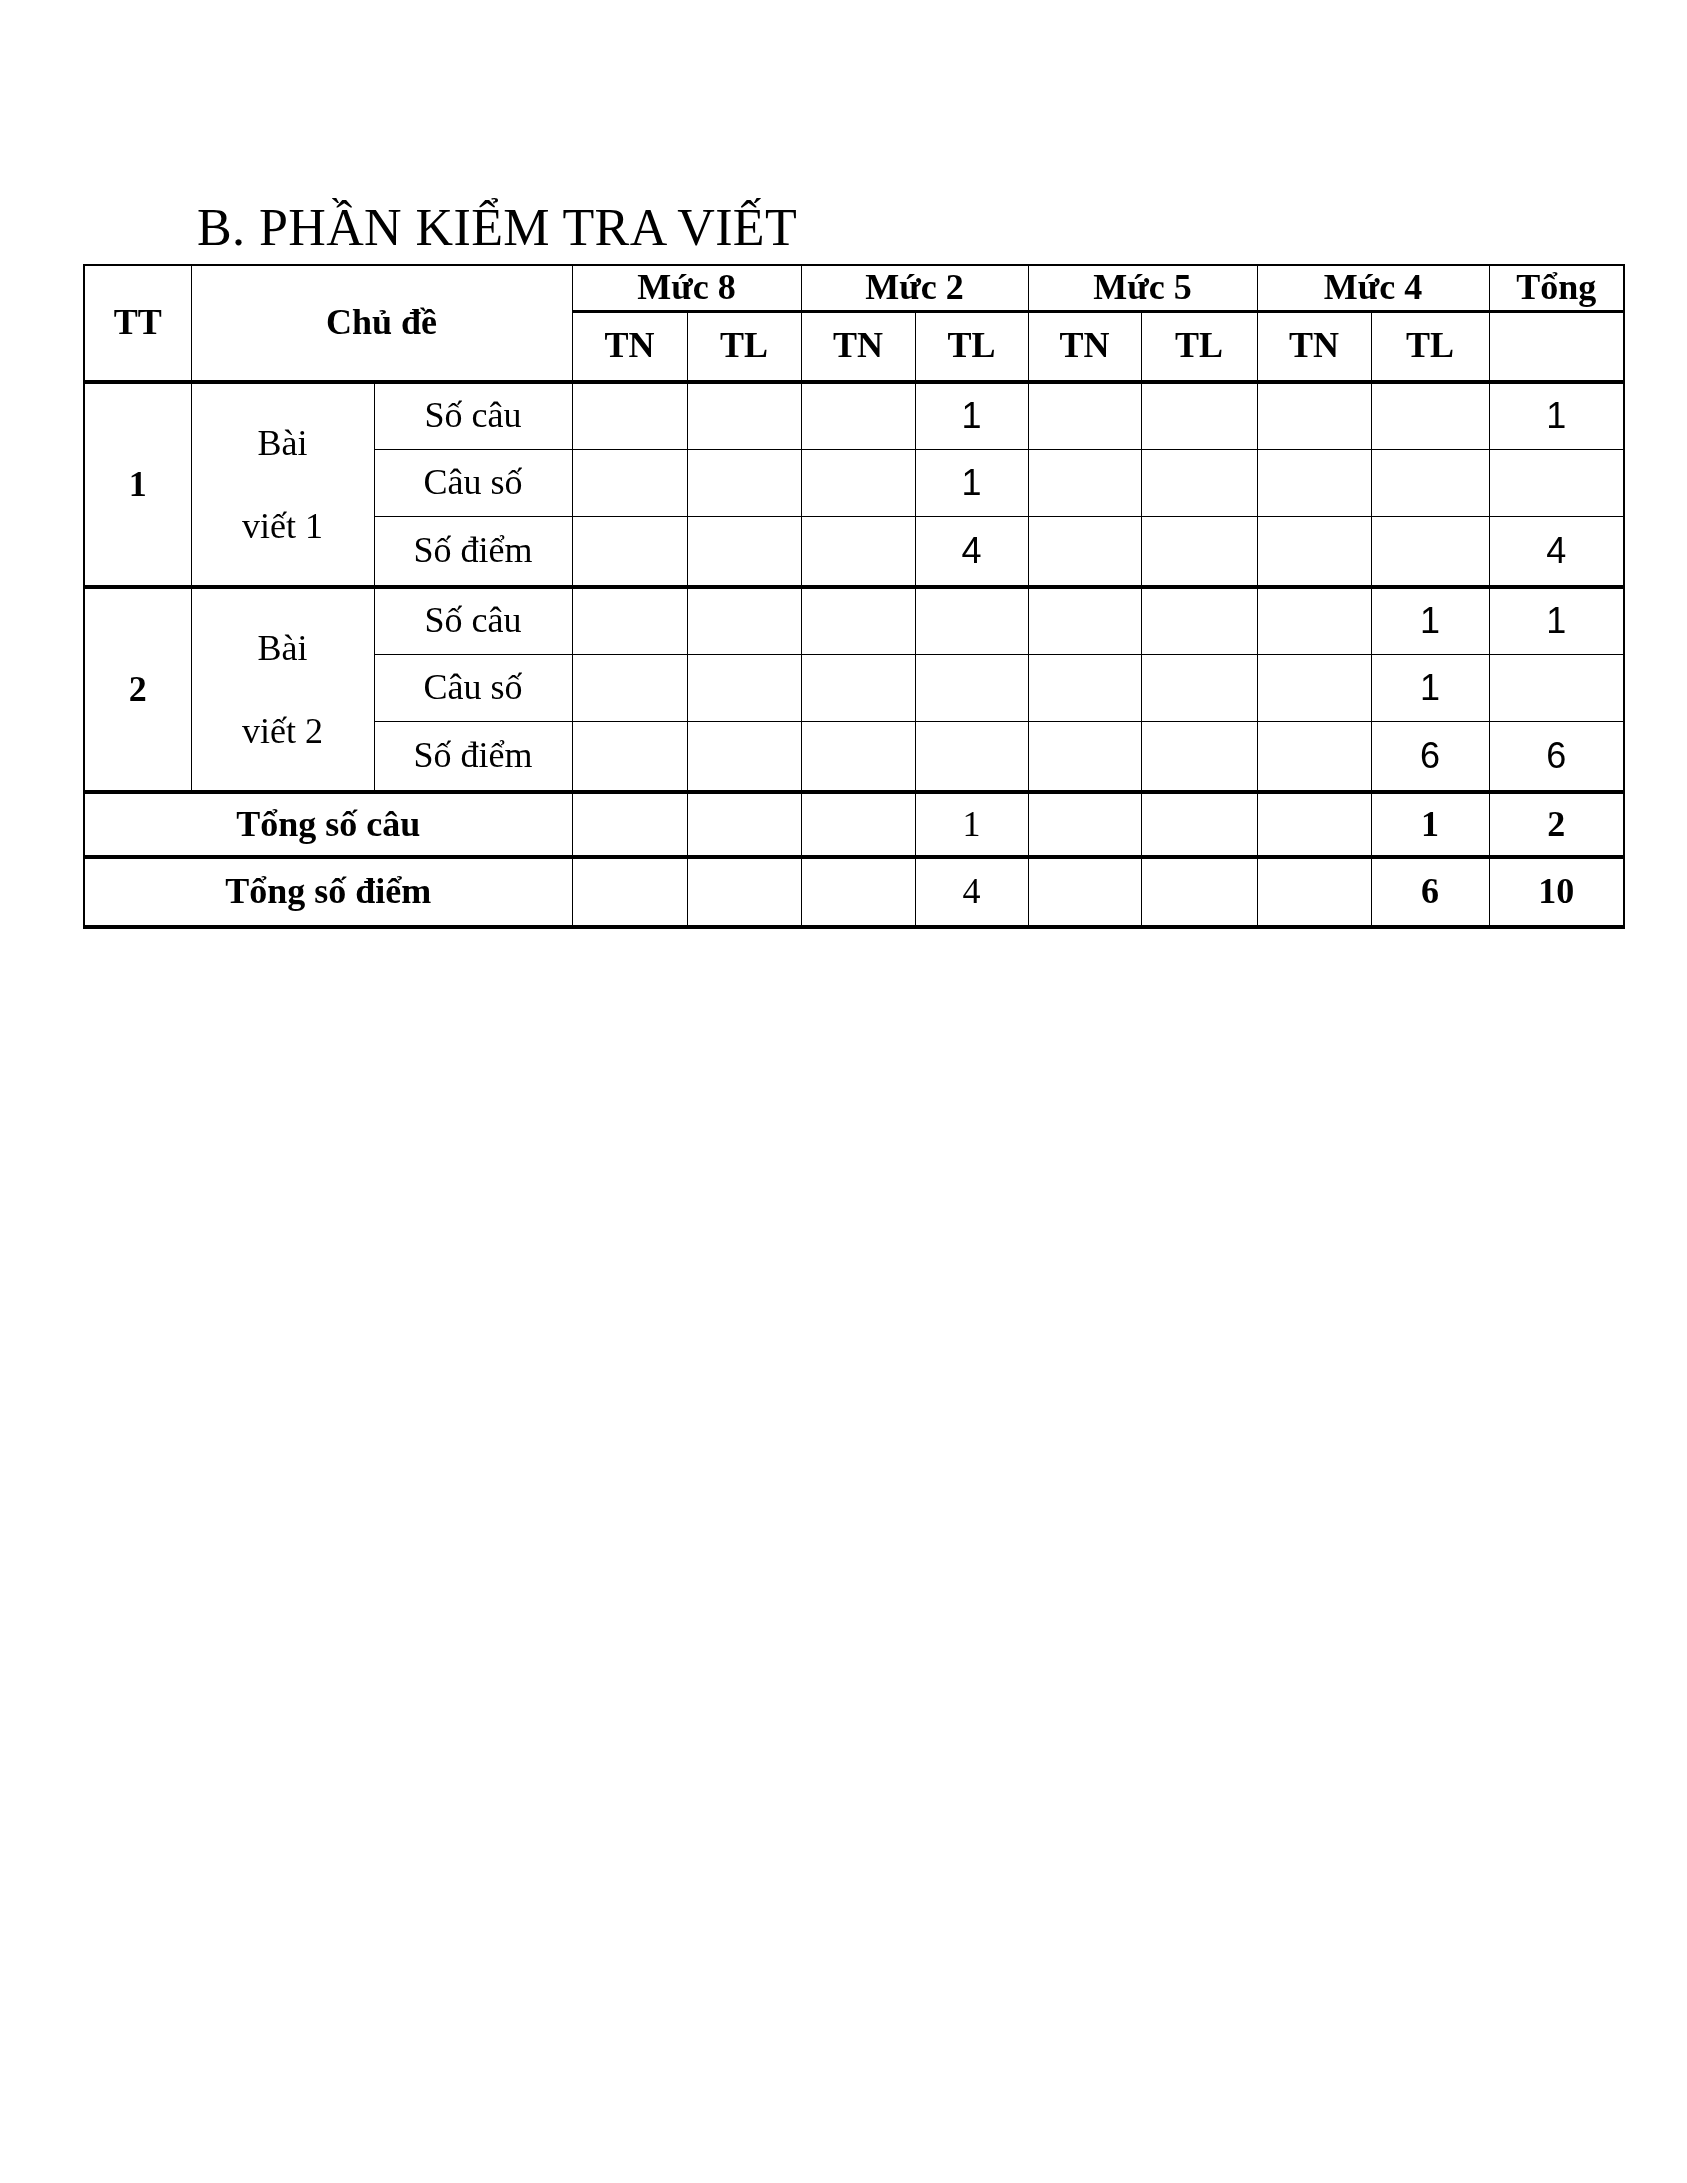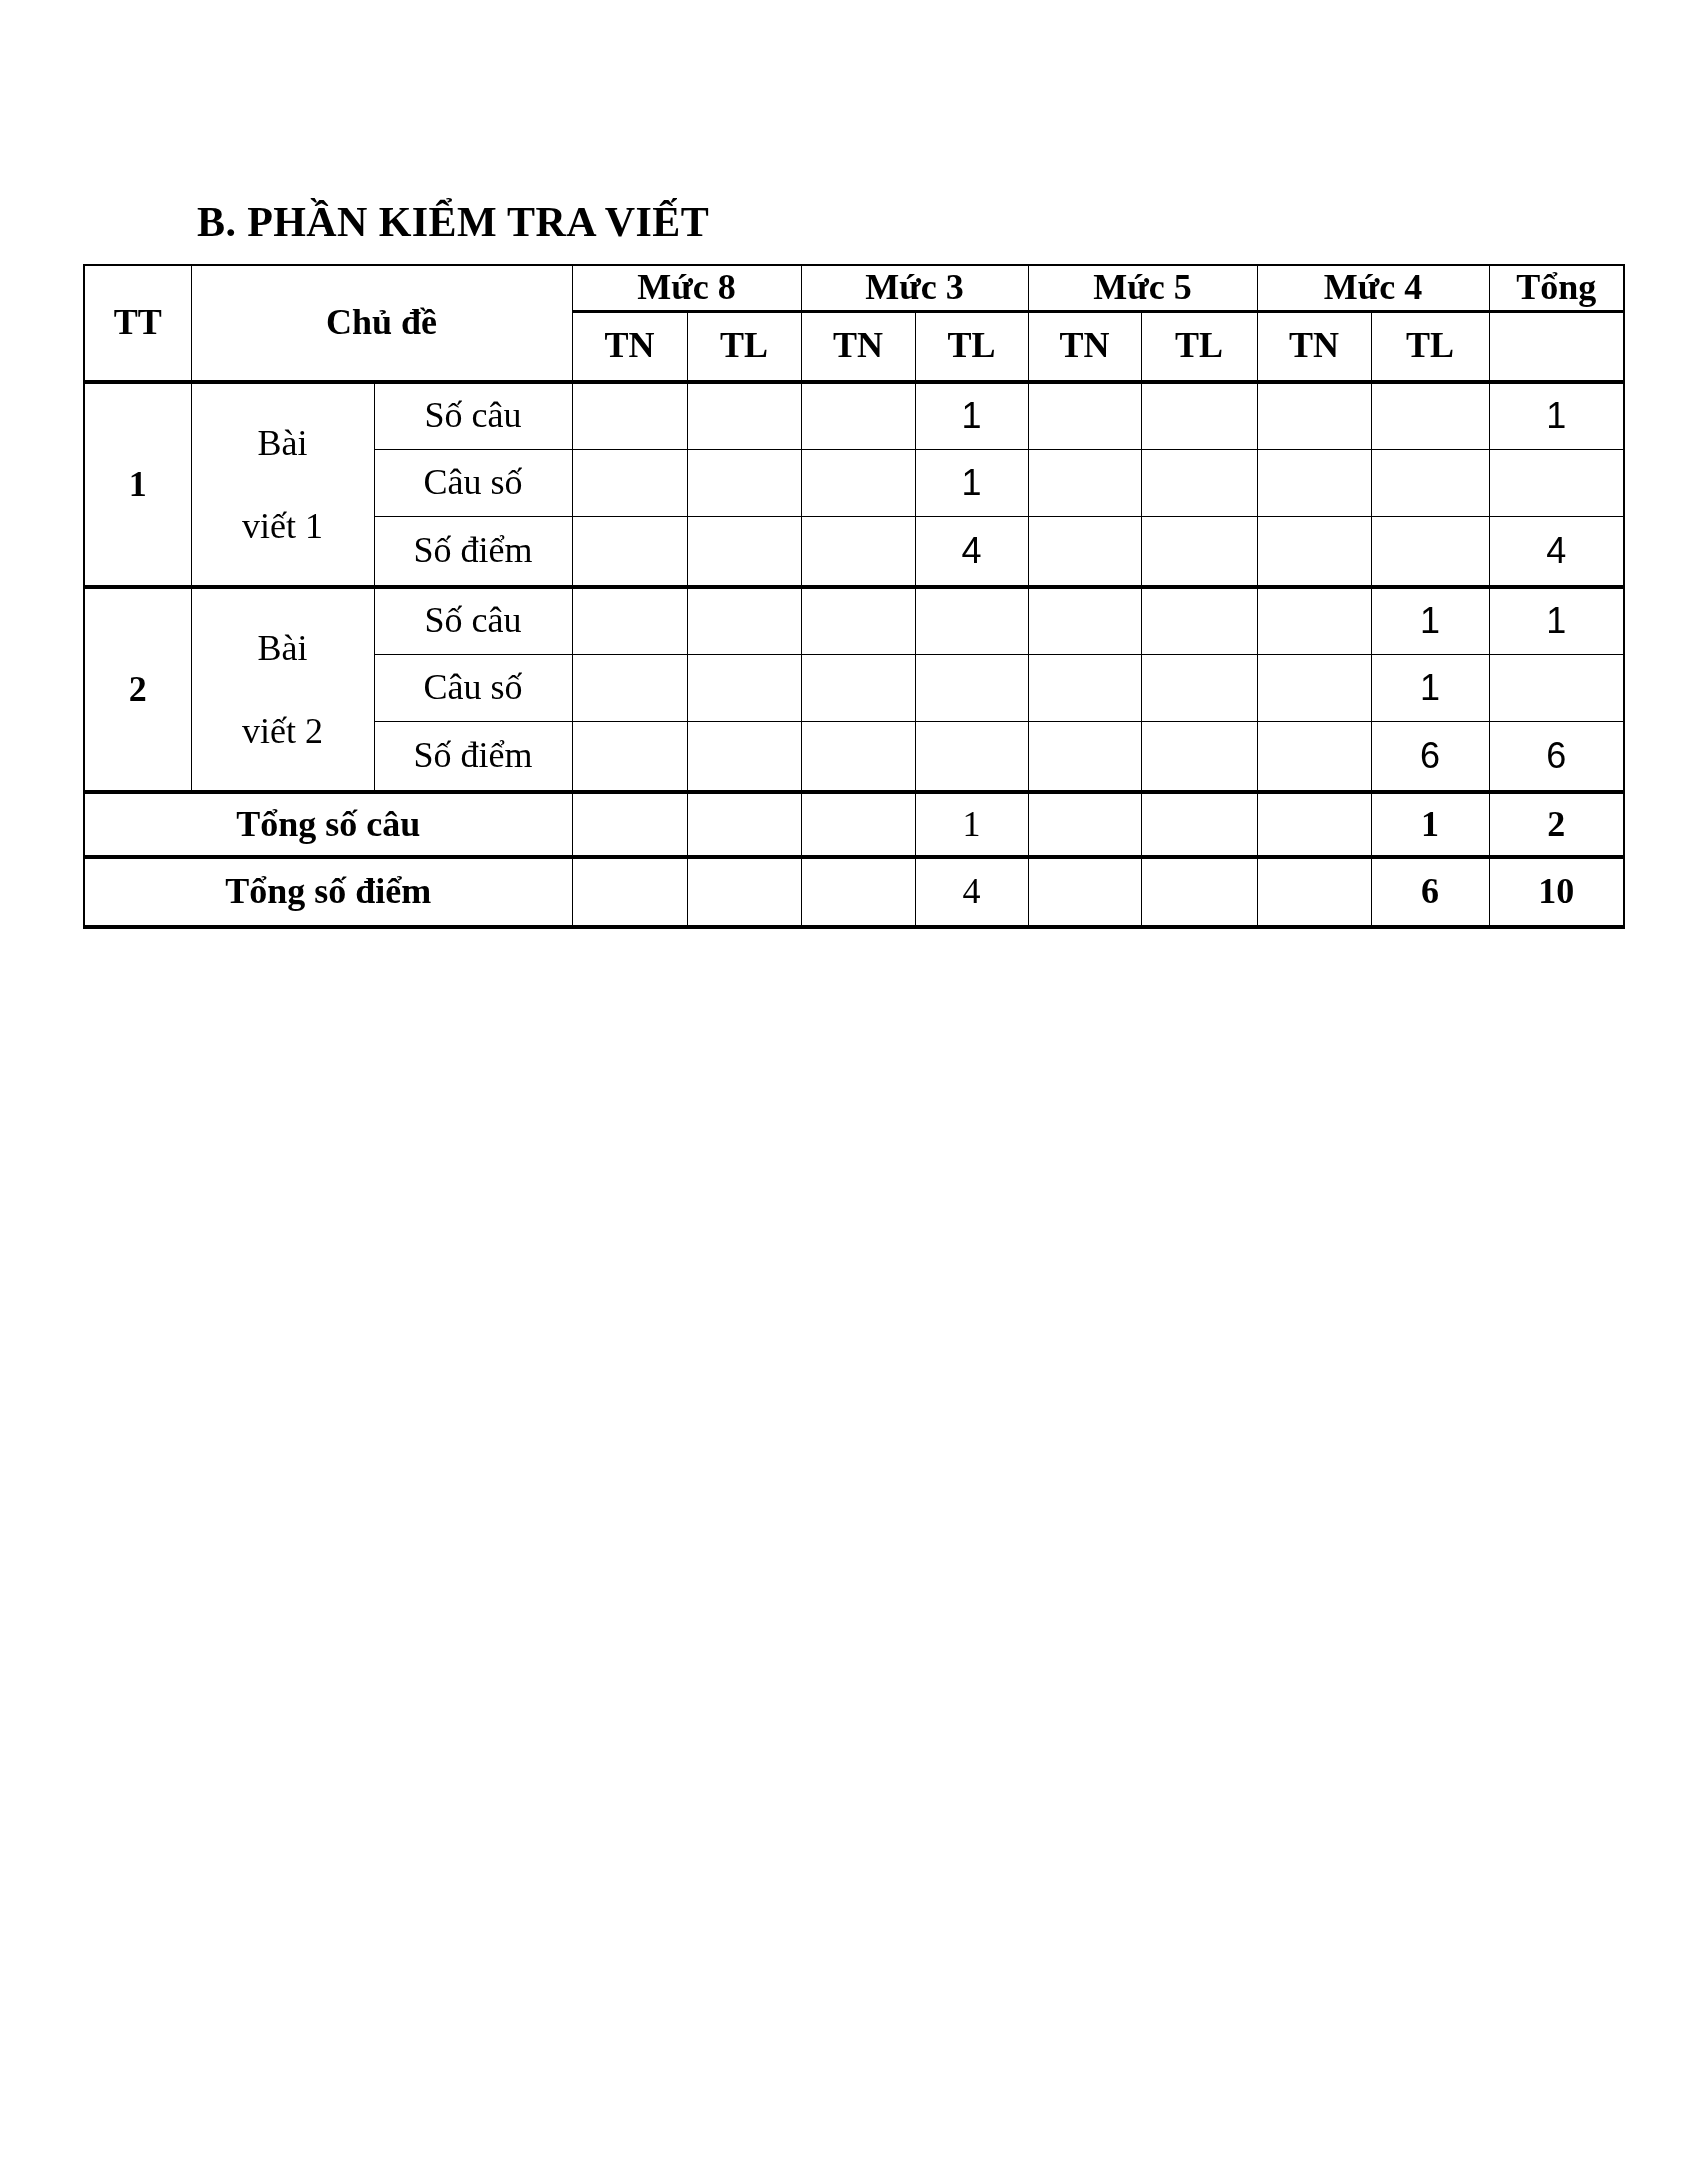--- a/index.html
+++ b/index.html
@@ -11,22 +11,22 @@
     height: 2183px;
     background: #ffffff;
     position: relative;
     font-family: "Liberation Serif", serif;
     color: #000;
   }
   .doc-title {
     position: absolute;
     left: 197px;
     top: 198px;
-    font-size: 42px;
-    font-weight: bold;
+    font-size: 52px;
+    font-weight: normal;
     font-family: "Liberation Serif", serif;
     white-space: nowrap;
     letter-spacing: 0.4px;
   }
   table.matrix {
     position: absolute;
     left: 83px;
     top: 264px;
     border-collapse: collapse;
     table-layout: fixed;
@@ -93,21 +93,21 @@
     <col style="width:114px">
       <col style="width:118px">
     <col style="width:135px">
   </colgroup>
 
   <tbody>
       <tr class="hdr-level">
     <th class="hdr serif-bold" rowspan="2">TT</th>
     <th class="hdr serif-bold" colspan="2" rowspan="2">Chủ đề</th>
     <th class="hdr serif-bold" colspan="2">Mức 8</th>
-    <th class="hdr serif-bold" colspan="2">Mức 3</th>
+    <th class="hdr serif-bold" colspan="2">Mức 2</th>
     <th class="hdr serif-bold" colspan="2">Mức 5</th>
     <th class="hdr serif-bold" colspan="2">Mức 4</th>
     <th class="hdr serif-bold">Tổng</th>
   </tr>
 
   <tr class="hdr-sub">
     <th class="hdr serif-bold">TN</th>
     <th class="hdr serif-bold">TL</th>
     <th class="hdr serif-bold">TN</th>
     <th class="hdr serif-bold">TL</th>

